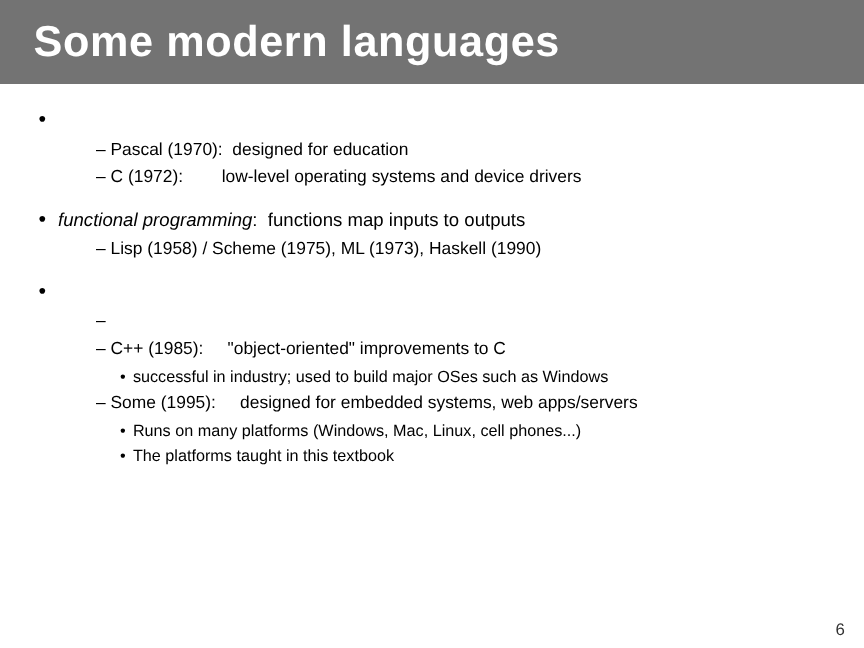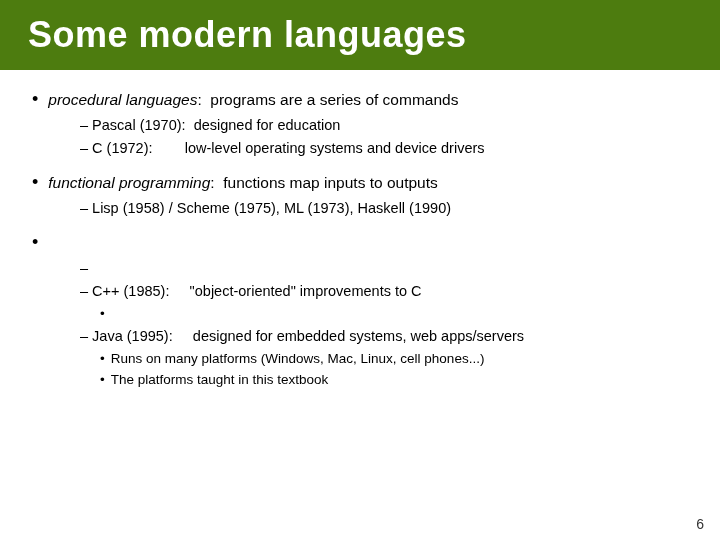--- a/index.html
+++ b/index.html
@@ -13,21 +13,21 @@
     }
 
     .slide {
       width: 720px;
       height: 540px;
       display: flex;
       flex-direction: column;
     }
 
     .header {
-      background: #4d7c0f;
+      background: #737373;
       padding: 14px 28px;
       min-height: 68px;
       display: flex;
       align-items: center;
     }
 
     .header-title {
       color: #fff;
       font-size: 36px;
       font-weight: bold;
@@ -114,23 +114,20 @@
 <div class="slide">
   <div class="header">
     <span class="header-title">Some modern languages</span>
   </div>
 
   <div class="content">
 
     <div class="bullet-section">
       <div class="bullet-main">
         <span class="bullet-dot">•</span>
-        <span class="bullet-main-text">
-          <span class="italic-term">procedural languages</span>:&nbsp; programs are a series of commands
-        </span>
       </div>
       <div class="sub-bullet">
         <span class="sub-bullet-dash">–</span>
         <span><span class="bold-term">Pascal</span> (1970):&nbsp; designed for education</span>
       </div>
       <div class="sub-bullet">
         <span class="sub-bullet-dash">–</span>
         <span><span class="bold-term">C</span> (1972):&nbsp;&nbsp;&nbsp;&nbsp;&nbsp;&nbsp;&nbsp; low-level operating systems and device drivers</span>
       </div>
     </div>
@@ -156,24 +153,25 @@
       </div>
       <div class="sub-bullet">
         <span class="sub-bullet-dash">–</span>
       </div>
       <div class="sub-bullet">
         <span class="sub-bullet-dash">–</span>
         <span><span class="bold-term">C++</span> (1985):&nbsp;&nbsp;&nbsp;&nbsp; "object-oriented" improvements to C</span>
       </div>
       <div class="sub-sub-bullet">
         <span class="sub-sub-dot">•</span>
+        <span>successful in industry; used to build major OSes such as Windows</span>
       </div>
       <div class="sub-bullet">
         <span class="sub-bullet-dash">–</span>
-        <span><span class="bold-term">Java</span> (1995):&nbsp;&nbsp;&nbsp;&nbsp; designed for embedded systems, web apps/servers</span>
+        <span><span class="bold-term">Some</span> (1995):&nbsp;&nbsp;&nbsp;&nbsp; designed for embedded systems, web apps/servers</span>
       </div>
       <div class="sub-sub-bullet">
         <span class="sub-sub-dot">•</span>
         <span>Runs on many platforms (Windows, Mac, Linux, cell phones...)</span>
       </div>
       <div class="sub-sub-bullet">
         <span class="sub-sub-dot">•</span>
         <span>The platforms taught in this textbook</span>
       </div>
     </div>

